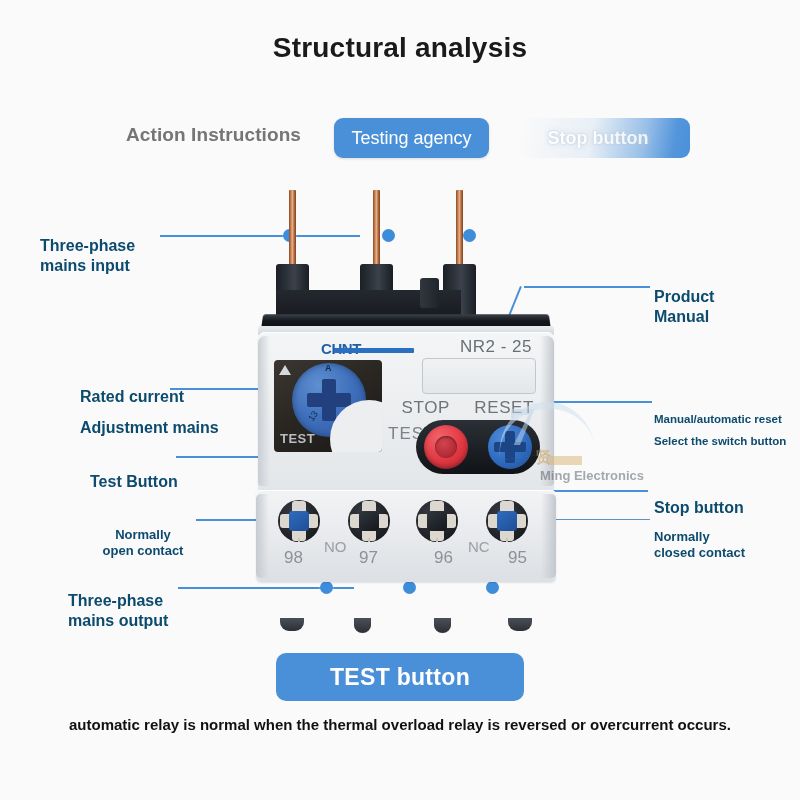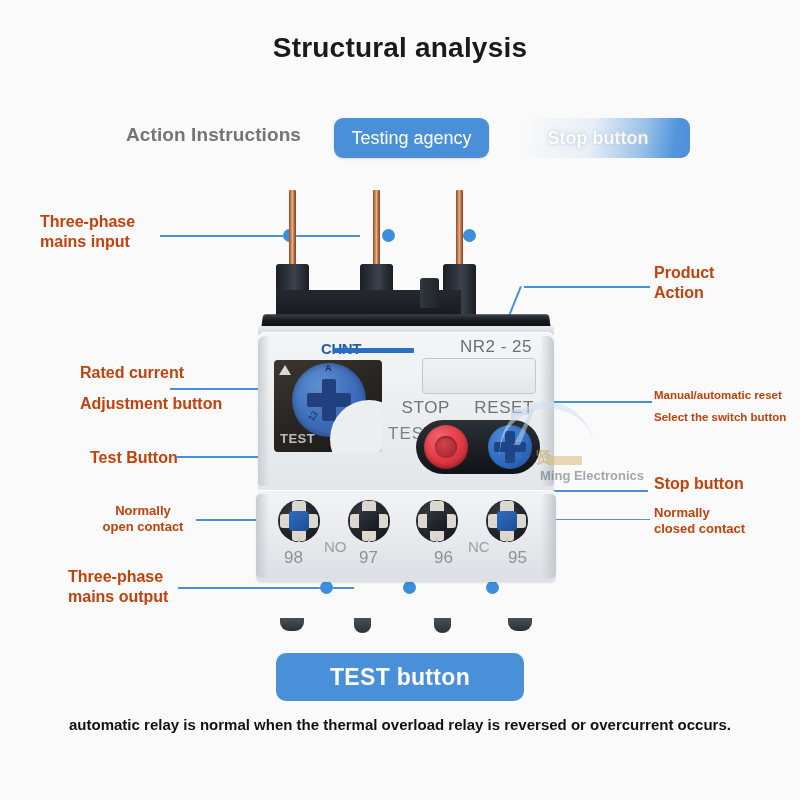--- a/index.html
+++ b/index.html
@@ -42,21 +42,21 @@
     display: flex; align-items: center; justify-content: center;
     overflow: hidden;
   }
   .chip-fade span {
     color: #ffffff; font-size: 18px; font-weight: bold;
     text-shadow: 0 0 2px rgba(160,180,200,.9), 0 0 6px rgba(200,212,226,.95);
     opacity: .82; margin-right: 14px;
   }
 
   
-  .lbl { position: absolute; color: #c2410c; font-weight: bold; line-height: 1.22; }
+  .lbl { position: absolute; color: #0c4a6e; font-weight: bold; line-height: 1.22; margin-top: 24px; }
   .lbl.left  { text-align: left; }
   .lbl.right { text-align: left; }
 
   
   .leader { position: absolute; background: #4a90d9; height: 1.6px; }
   .leader.thin { background: #5b93c4; height: 1.4px; }
   .dot {
     position: absolute; width: 13px; height: 13px; border-radius: 50%;
     background: #3d8ddb; box-shadow: 0 0 0 .5px rgba(255,255,255,.35);
   }
@@ -307,21 +307,21 @@
   </div>
   <div class="leader" style="left:160px; top:235px; width:200px;"></div>
   <div class="dot" style="left:283px; top:229px;"></div>
   <div class="dot" style="left:382px; top:229px;"></div>
   <div class="dot" style="left:463px; top:229px;"></div>
 
   <div class="lbl left" style="left:80px; top:363px; font-size:16px;">
     <div>Rated current</div>
   </div>
   <div class="lbl left" style="left:80px; top:394px; font-size:16px;">
-    <div>Adjustment button</div>
+    <div>Adjustment mains</div>
   </div>
   <div class="leader" style="left:170px; top:388px; width:164px;"></div>
   <div class="dot" style="left:326px; top:382px;"></div>
 
   <div class="lbl left" style="left:90px; top:448px; font-size:16px;">
     <div>Test Button</div>
   </div>
   <div class="leader" style="left:176px; top:456px; width:142px;"></div>
   <div class="dot" style="left:310px; top:450px;"></div>
 
@@ -336,21 +336,21 @@
     <div>Three-phase</div>
     <div>mains output</div>
   </div>
   <div class="leader" style="left:178px; top:587px; width:176px;"></div>
   <div class="dot" style="left:320px; top:581px;"></div>
   <div class="dot" style="left:403px; top:581px;"></div>
   <div class="dot" style="left:486px; top:581px;"></div>
 
   <div class="lbl right" style="left:654px; top:263px; font-size:16px;">
     <div>Product</div>
-    <div>Action</div>
+    <div>Manual</div>
   </div>
   <div class="leader" style="left:524px; top:286px; width:126px;"></div>
   <div class="dot" style="left:517px; top:331px;"></div>
   <div class="leader" style="left:520px; top:286px; width:2px; height:48px; transform:rotate(22deg); transform-origin: top left;"></div>
 
   <div class="lbl right" style="left:654px; top:388px; font-size:11.5px;">
     <div>Manual/automatic reset</div>
   </div>
   <div class="lbl right" style="left:654px; top:410px; font-size:11.5px;">
     <div>Select the switch button</div>

